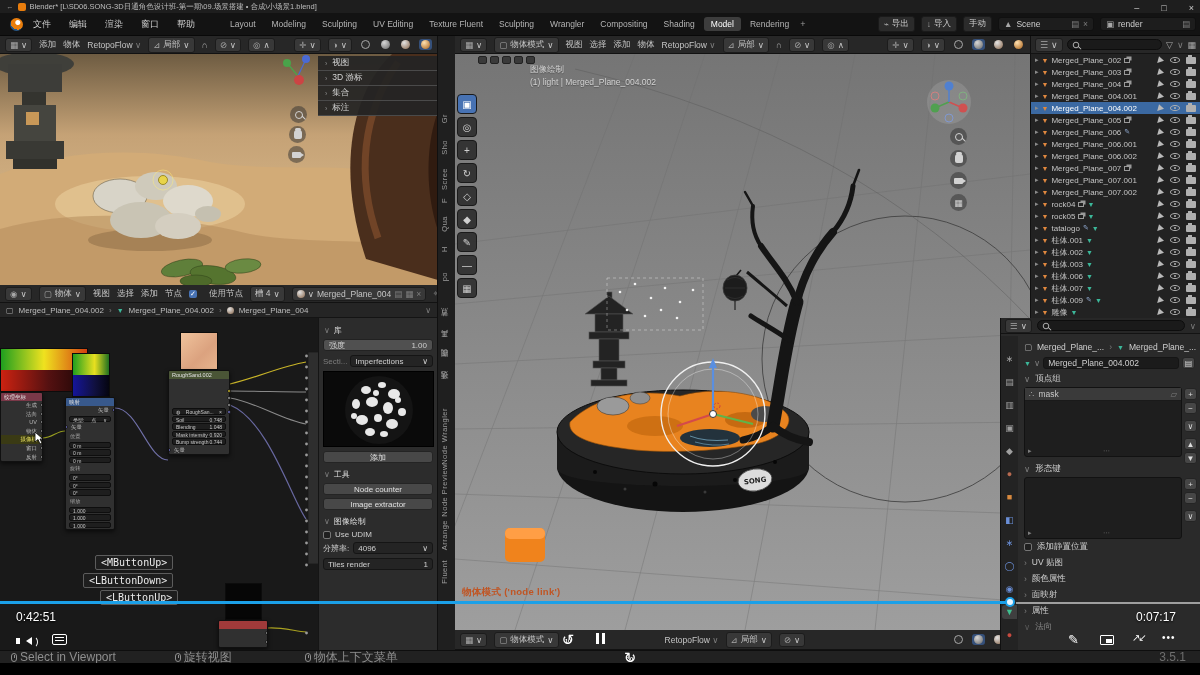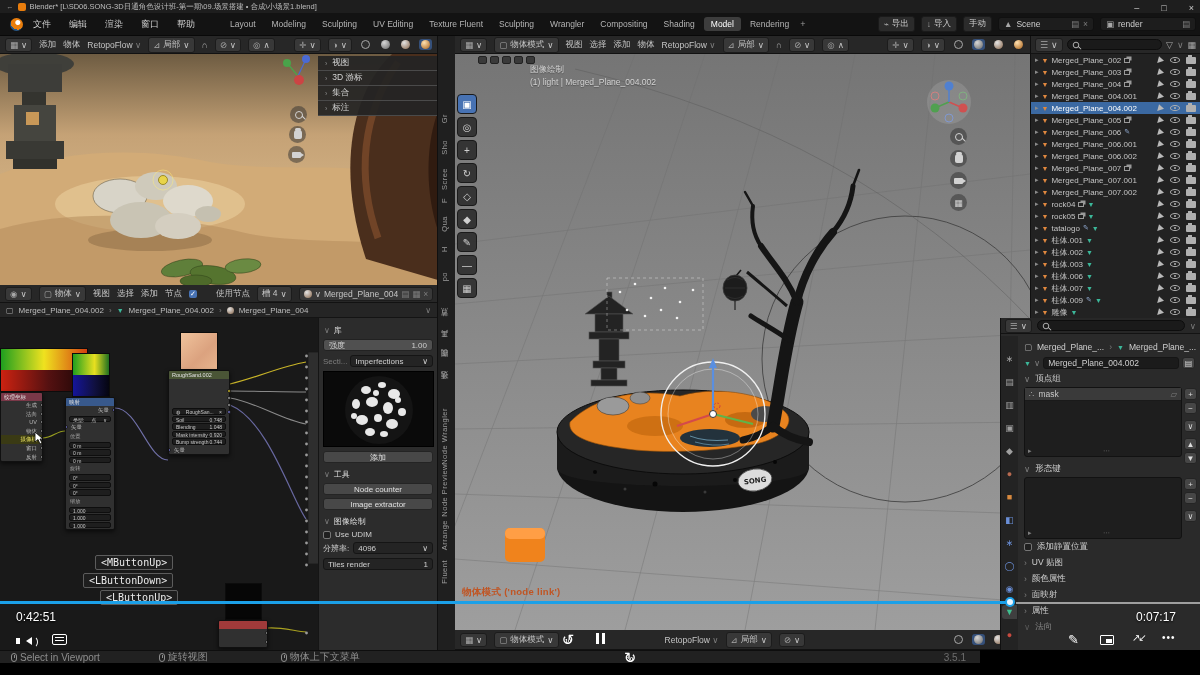--- a/index.html
+++ b/index.html
@@ -122,22 +122,22 @@
 .ptab.on{background:#3f3f3f}
 .pbody{position:absolute;left:17px;top:18px;width:183px;height:314px;padding:3px 6px;color:#c8c8c8}
 .listbox{background:#1e1e1e;border:1px solid #121212;border-radius:3px;position:relative}
 .lrow{height:13px;background:#3a3a3a;border-bottom:1px solid #1a1a1a;display:flex;align-items:center;gap:4px;padding:0 4px}
 .sidebtns{position:absolute;right:-16px;top:0;display:flex;flex-direction:column;gap:2px}
 .sbtn{width:13px;height:12px;background:#464646;border:1px solid #242424;border-radius:3px;color:#ddd;font-size:8px;
   display:flex;align-items:center;justify-content:center}
 .prow{height:16px;display:flex;align-items:center;gap:5px;color:#cfcfcf}
 
 
-.statusbar{position:absolute;left:0;top:650px;width:980px;height:13px;background:#212121;border-top:1px solid #0e0e0e;
-  font-size:10px;color:#8e8e8e;display:flex;align-items:center}
+.statusbar{position:absolute;left:0;top:650px;width:1200px;height:13px;background:#212121;border-top:1px solid #0e0e0e;
+  font-size:12px;color:#8e8e8e;display:flex;align-items:center}
 .mouseic{width:6px;height:9px;border:1px solid #8e8e8e;border-radius:3px;position:relative;margin:0 3px}
 .mouseic::after{content:"";position:absolute;left:2px;top:1px;width:1px;height:3px;background:#8e8e8e}
 .letterbox{position:absolute;left:0;top:663px;width:1200px;height:12px;background:#000}
 
 
 .keybox{position:absolute;background:rgba(30,30,30,.92);border:1px solid #5c5c5c;color:#ececec;
   font-size:10px;line-height:13px;padding:0 5px;border-radius:2px;font-family:"DejaVu Sans Mono","Liberation Mono",monospace}
 .prog-blue{position:absolute;left:0;top:601px;height:2.5px;background:#1ba0e8;z-index:50}
 .prog-rest{position:absolute;top:602px;height:1.5px;background:rgba(255,255,255,.55);z-index:50}
 .prog-dot{position:absolute;top:597px;width:10px;height:10px;border-radius:50%;background:#eaf6ff;border:2px solid #1ba0e8;z-index:51}
@@ -383,21 +383,21 @@
       </span>
     <span class="chip">
         <i class="ico">▢</i>
         <span>物体</span>
         <i>∨</i>
       </span>
     <span>视图</span>
     <span>选择</span>
     <span>添加</span>
     <span>节点</span>
-    <span class="flex" style="gap:19px">
+    <span class="flex" style="gap:12px">
       <span style="width:8px;height:8px;background:#4772b3;border-radius:2px;color:#fff;font-size:7px;line-height:8px;text-align:center">✓</span>
       <span>使用节点</span>
     </span>
     <span class="chip">
         <span>槽 4</span>
         <i>∨</i>
       </span>
     <span class="chip">
       <span class="ball mat" style="width:8px;height:8px"></span>
         <i>∨</i>

